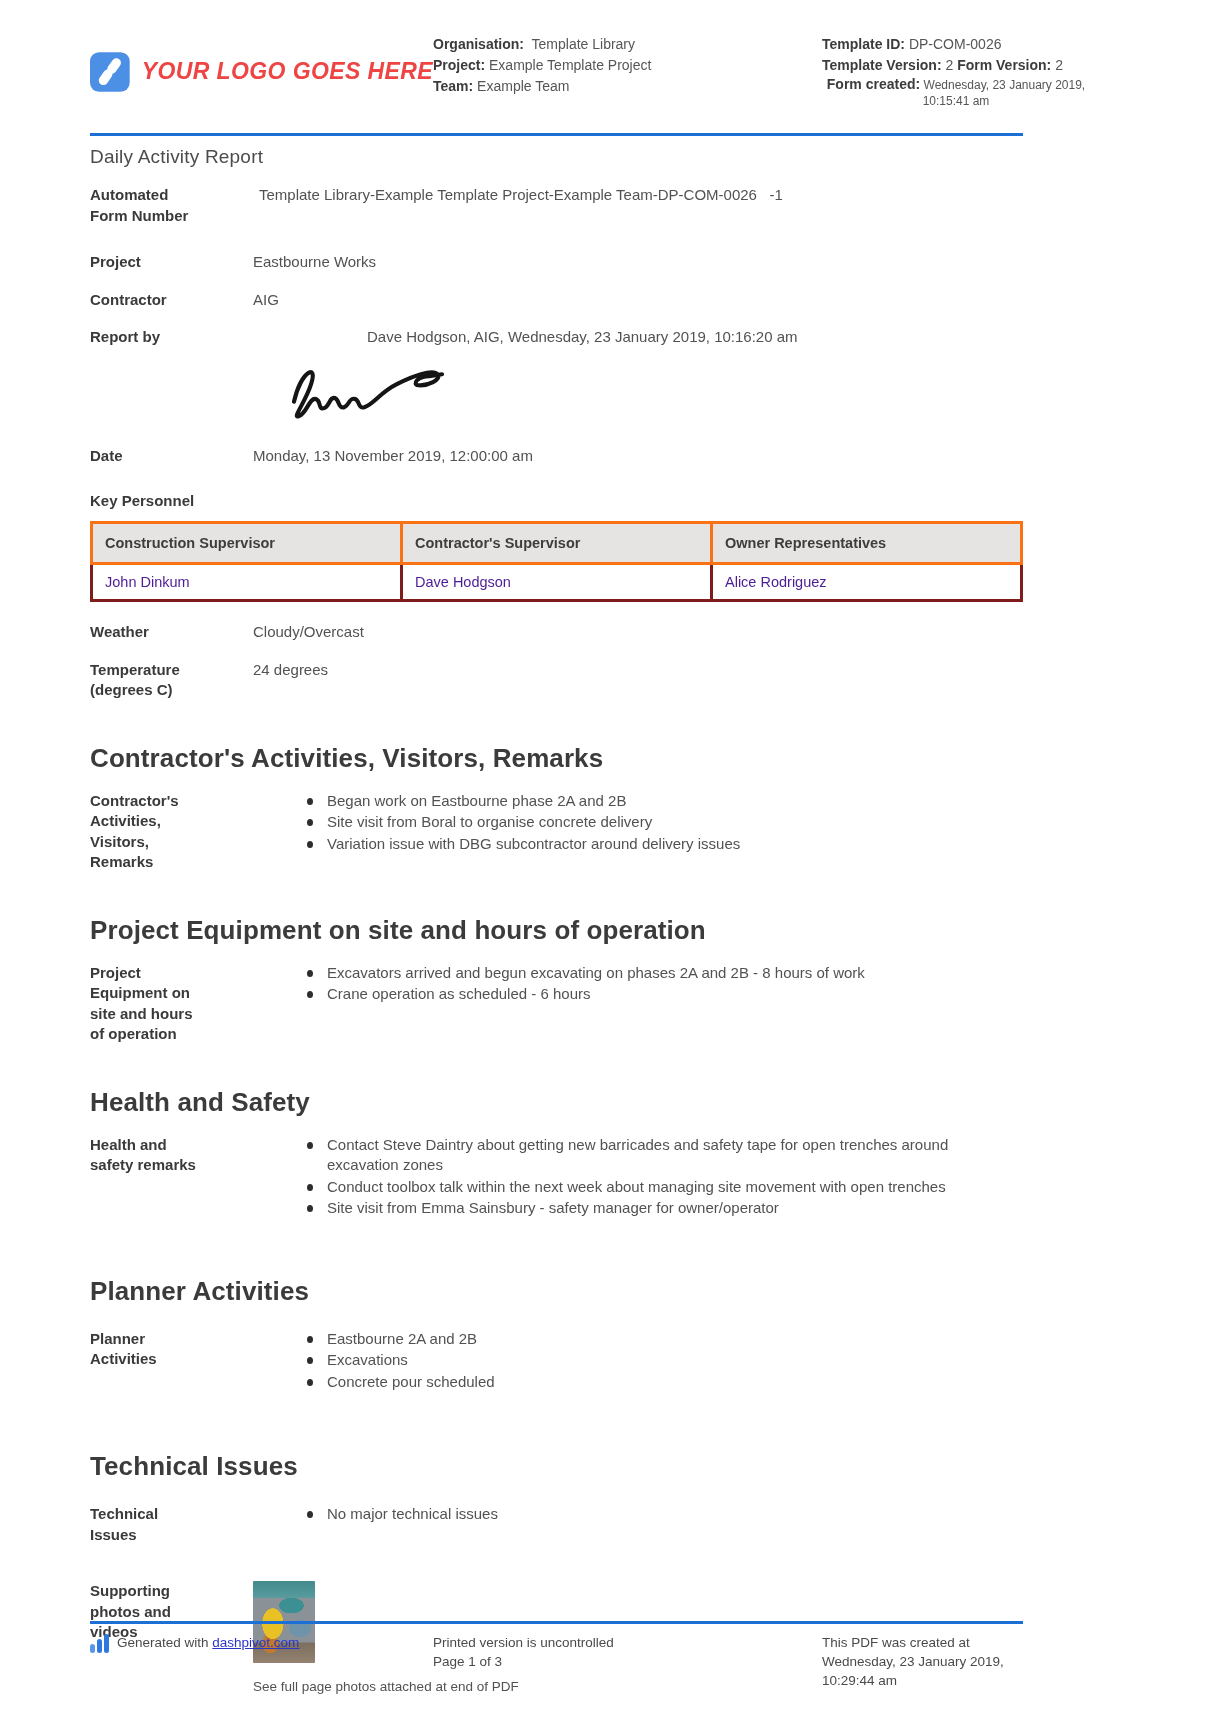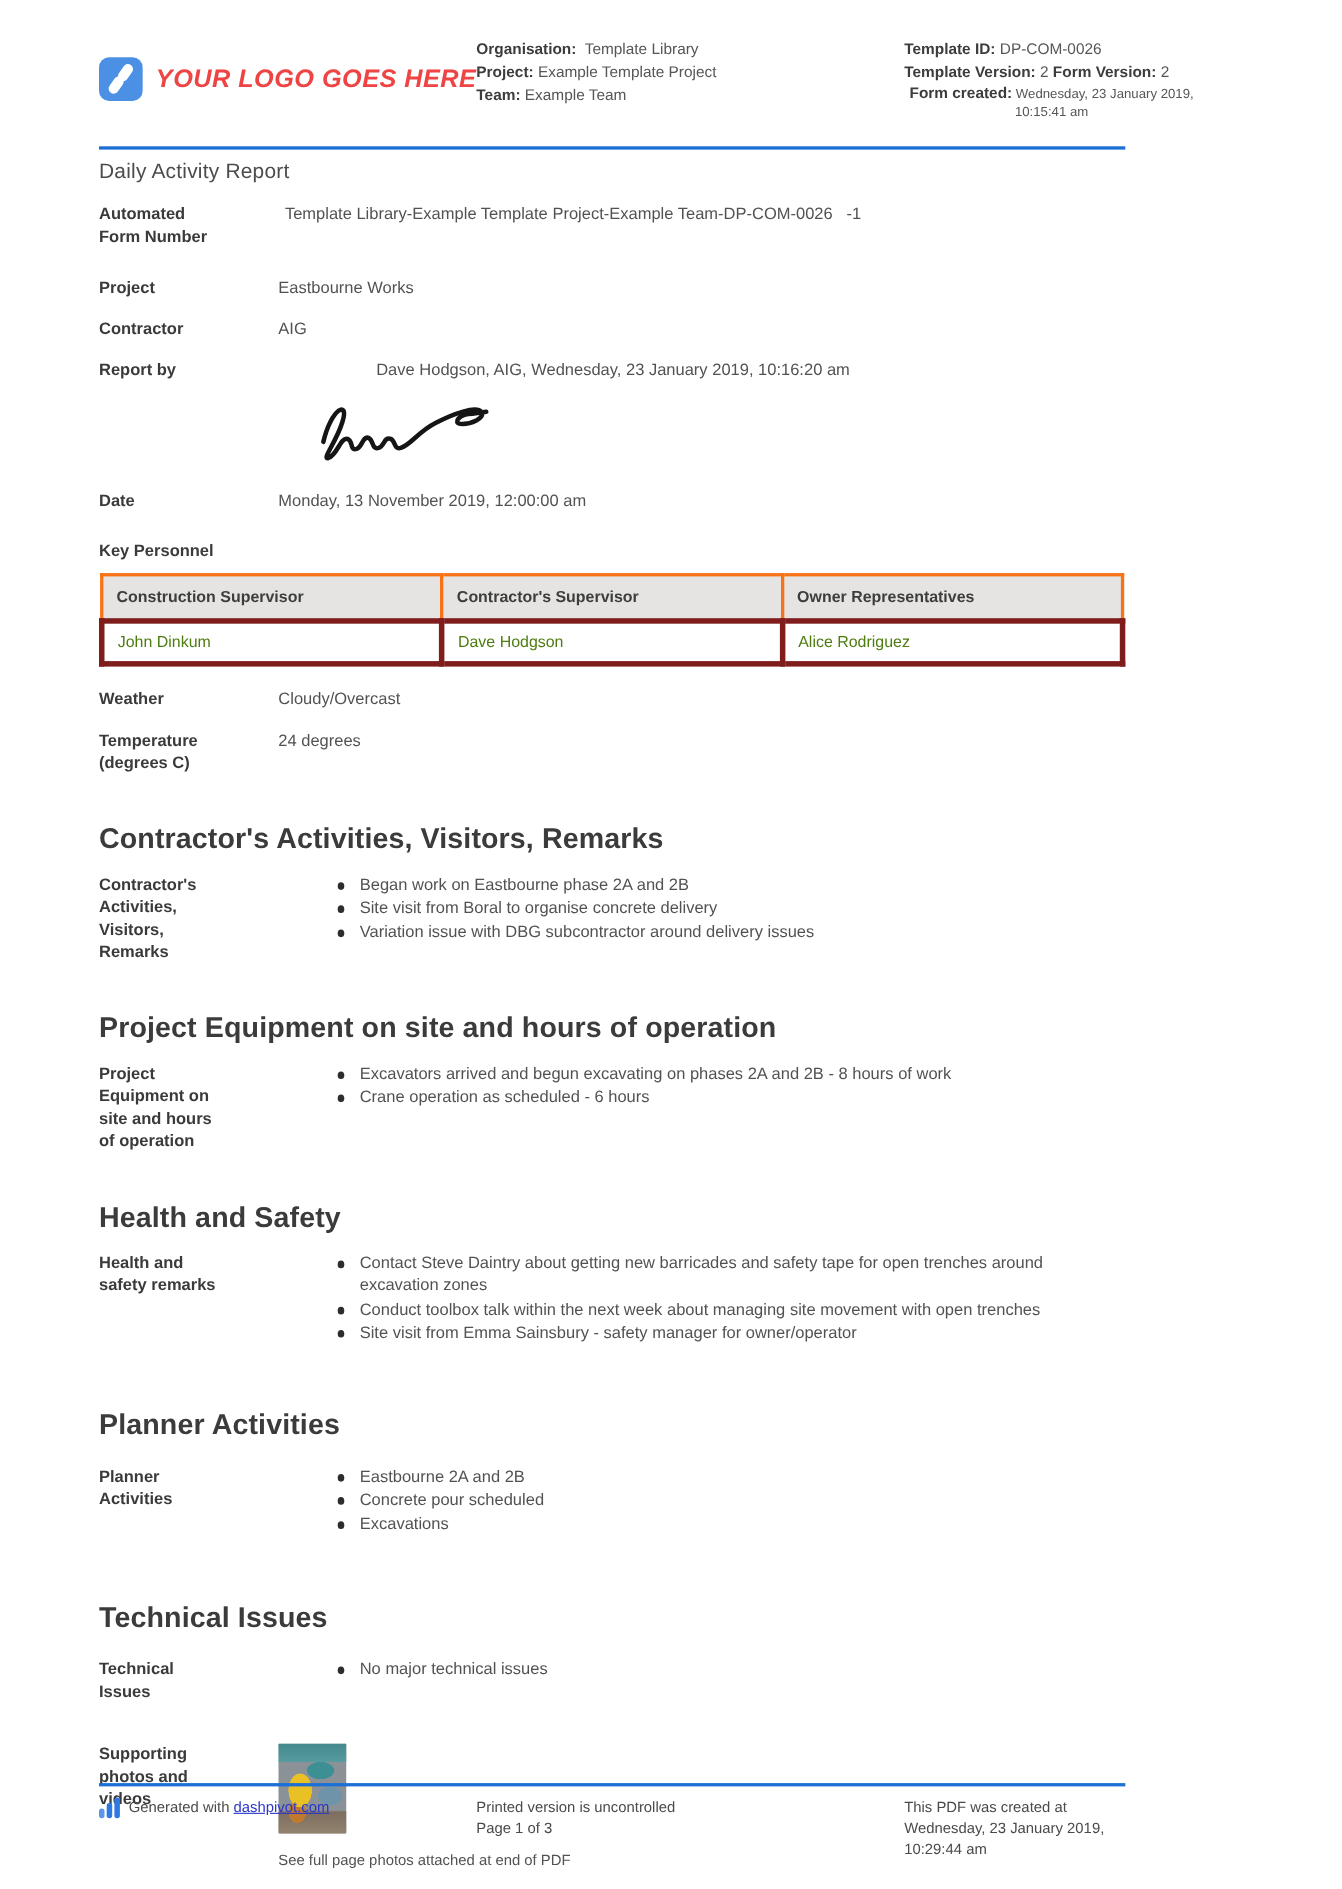--- a/index.html
+++ b/index.html
@@ -13,26 +13,26 @@
   .hdr-line b{color:#3c3c3c;}
   .hdr-small{font-size:12px;line-height:16px;text-align:center;}
   .divider{height:3px;background:#1c6fd4;width:933px;margin:24px 0 0 90px;}
   
   .content{margin-left:90px;width:933px;}
   h1{font-size:19px;font-weight:400;color:#4c4c4c;margin:10px 0 4px;letter-spacing:.2px;}
   .field{display:grid;grid-template-columns:163px 1fr;margin-top:17px;font-size:15px;line-height:20.5px;}
   .flabel{font-weight:bold;color:#3a3a3a;max-width:106px;}
   .fvalue{color:#525252;}
   .pre{white-space:pre-wrap;}
-  .indent210{margin-left:89px;}
+  .indent210{margin-left:114px;}
   .sig-svg{display:block;margin:8px 0 2px 22px;}
   .kp-label{font-weight:bold;color:#3a3a3a;font-size:15px;margin-top:26px;}
   table.kp{border-collapse:collapse;width:100%;margin-top:12px;font-size:14.5px;table-layout:fixed;}
   table.kp th{background:#e5e4e2;font-weight:bold;color:#3d3d3d;text-align:left;padding:11px 12px;border:3px solid #f97316;}
-  table.kp td{color:#4d7c0f;padding:9px 12px;border:5px solid #7f1d1d;}
+  table.kp td{color:#4c1d95;padding:9px 12px;border:3px solid #7f1d1d;}
   h2{font-size:26px;font-weight:bold;color:#3b3b3b;margin:42px 0 0;letter-spacing:.1px;}
   ul.bullets{margin:0;padding:0 0 0 74px;list-style:none;}
   ul.bullets li{position:relative;margin-bottom:1px;color:#525252;}
   ul.bullets li::before{content:"";position:absolute;left:-20px;top:7px;width:6px;height:7px;border-radius:50%;background:#2d2d2d;}
   .photo{width:62px;height:82px;border-radius:1px;
     background-color:#8a9298;
     background-image:
       radial-gradient(ellipse 18px 26px at 32% 52%, #e9c125 0 58%, rgba(0,0,0,0) 60%),
       radial-gradient(ellipse 14px 18px at 28% 76%, #c07a30 0 55%, rgba(0,0,0,0) 57%),
       radial-gradient(ellipse 20px 15px at 76% 58%, #6f93a9 0 55%, rgba(0,0,0,0) 57%),
@@ -170,22 +170,22 @@
         <li>Conduct toolbox talk within the next week about managing site movement with open trenches</li>
         <li>Site visit from Emma Sainsbury - safety manager for owner/operator</li>
       </ul>
     </div>
 
     <h2 style="margin-top:56px;">Planner Activities</h2>
     <div class="field" style="margin-top:22px;">
       <div class="flabel">Planner Activities</div>
       <ul class="bullets">
         <li>Eastbourne 2A and 2B</li>
+        <li>Excavations</li>
         <li>Concrete pour scheduled</li>
-        <li>Excavations</li>
       </ul>
     </div>
 
     <h2 style="margin-top:58px;">Technical Issues</h2>
     <div class="field" style="margin-top:22px;">
       <div class="flabel">Technical Issues</div>
       <ul class="bullets">
         <li>No major technical issues</li>
       </ul>
     </div>

